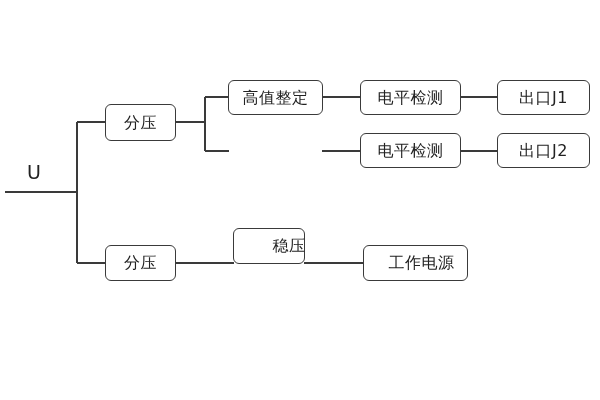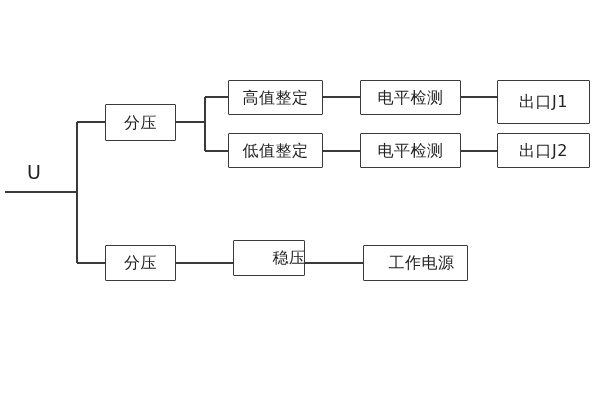--- a/index.html
+++ b/index.html
@@ -36,46 +36,46 @@
   svg.wires line {
     stroke: #3a3a3a;
     stroke-width: 1.6;
     shape-rendering: crispEdges;
   }
 
   .node {
     position: absolute;
     box-sizing: border-box;
     border: 1.6px solid #3a3a3a;
-    border-radius: 1px;
+    border-radius: 6px;
     background: #ffffff;
     display: flex;
     align-items: center;
     justify-content: center;
     white-space: nowrap;
     letter-spacing: 0.5px;
   }
   .node .node-label {
     font-size: 16px;
     line-height: 1;
     color: #222222;
   }
 
   
   #node-divider-upper { left: 105px; top: 104px; width: 71px;  height: 37px; }
   #node-high-set      { left: 228px; top: 80px;  width: 95px;  height: 35px; }
   #node-low-set       { left: 228px; top: 133px; width: 95px;  height: 35px; }
   #node-level-det-1   { left: 360px; top: 80px;  width: 101px; height: 35px; }
   #node-level-det-2   { left: 360px; top: 133px; width: 101px; height: 35px; }
-  #node-output-j1     { left: 497px; top: 80px;  width: 93px;  height: 44px; }
+  #node-output-j1     { left: 497px; top: 80px;  width: 93px;  height: 35px; }
   #node-output-j2     { left: 497px; top: 133px; width: 93px;  height: 35px; justify-content: center; }
 
   
   #node-divider-lower { left: 105px; top: 245px; width: 71px;  height: 36px; }
-  #node-regulator     { left: 233px; top: 240px; width: 72px;  height: 36px; padding-left: 40px; }
+  #node-regulator     { left: 233px; top: 228px; width: 72px;  height: 36px; padding-left: 40px; }
   #node-work-supply   { left: 363px; top: 245px; width: 105px; height: 36px; padding-left: 12px; }
 
   
   #input-voltage-label {
     position: absolute;
     left: 22px;
     top: 163px;
     width: 24px;
     text-align: center;
     font-size: 19px;
@@ -135,23 +135,20 @@
   <div id="input-voltage-label">U</div>
 
   <div class="node" id="node-divider-upper">
     <span class="node-label">分压</span>
   </div>
 
   <div class="node" id="node-high-set">
     <span class="node-label">高值整定</span>
   </div>
 
-  <div class="node" id="node-low-set">
-    <span class="node-label">低值整定</span>
-  </div>
 
   <div class="node" id="node-level-det-1">
     <span class="node-label">电平检测</span>
   </div>
 
   <div class="node" id="node-level-det-2">
     <span class="node-label">电平检测</span>
   </div>
 
   <div class="node" id="node-output-j1">

